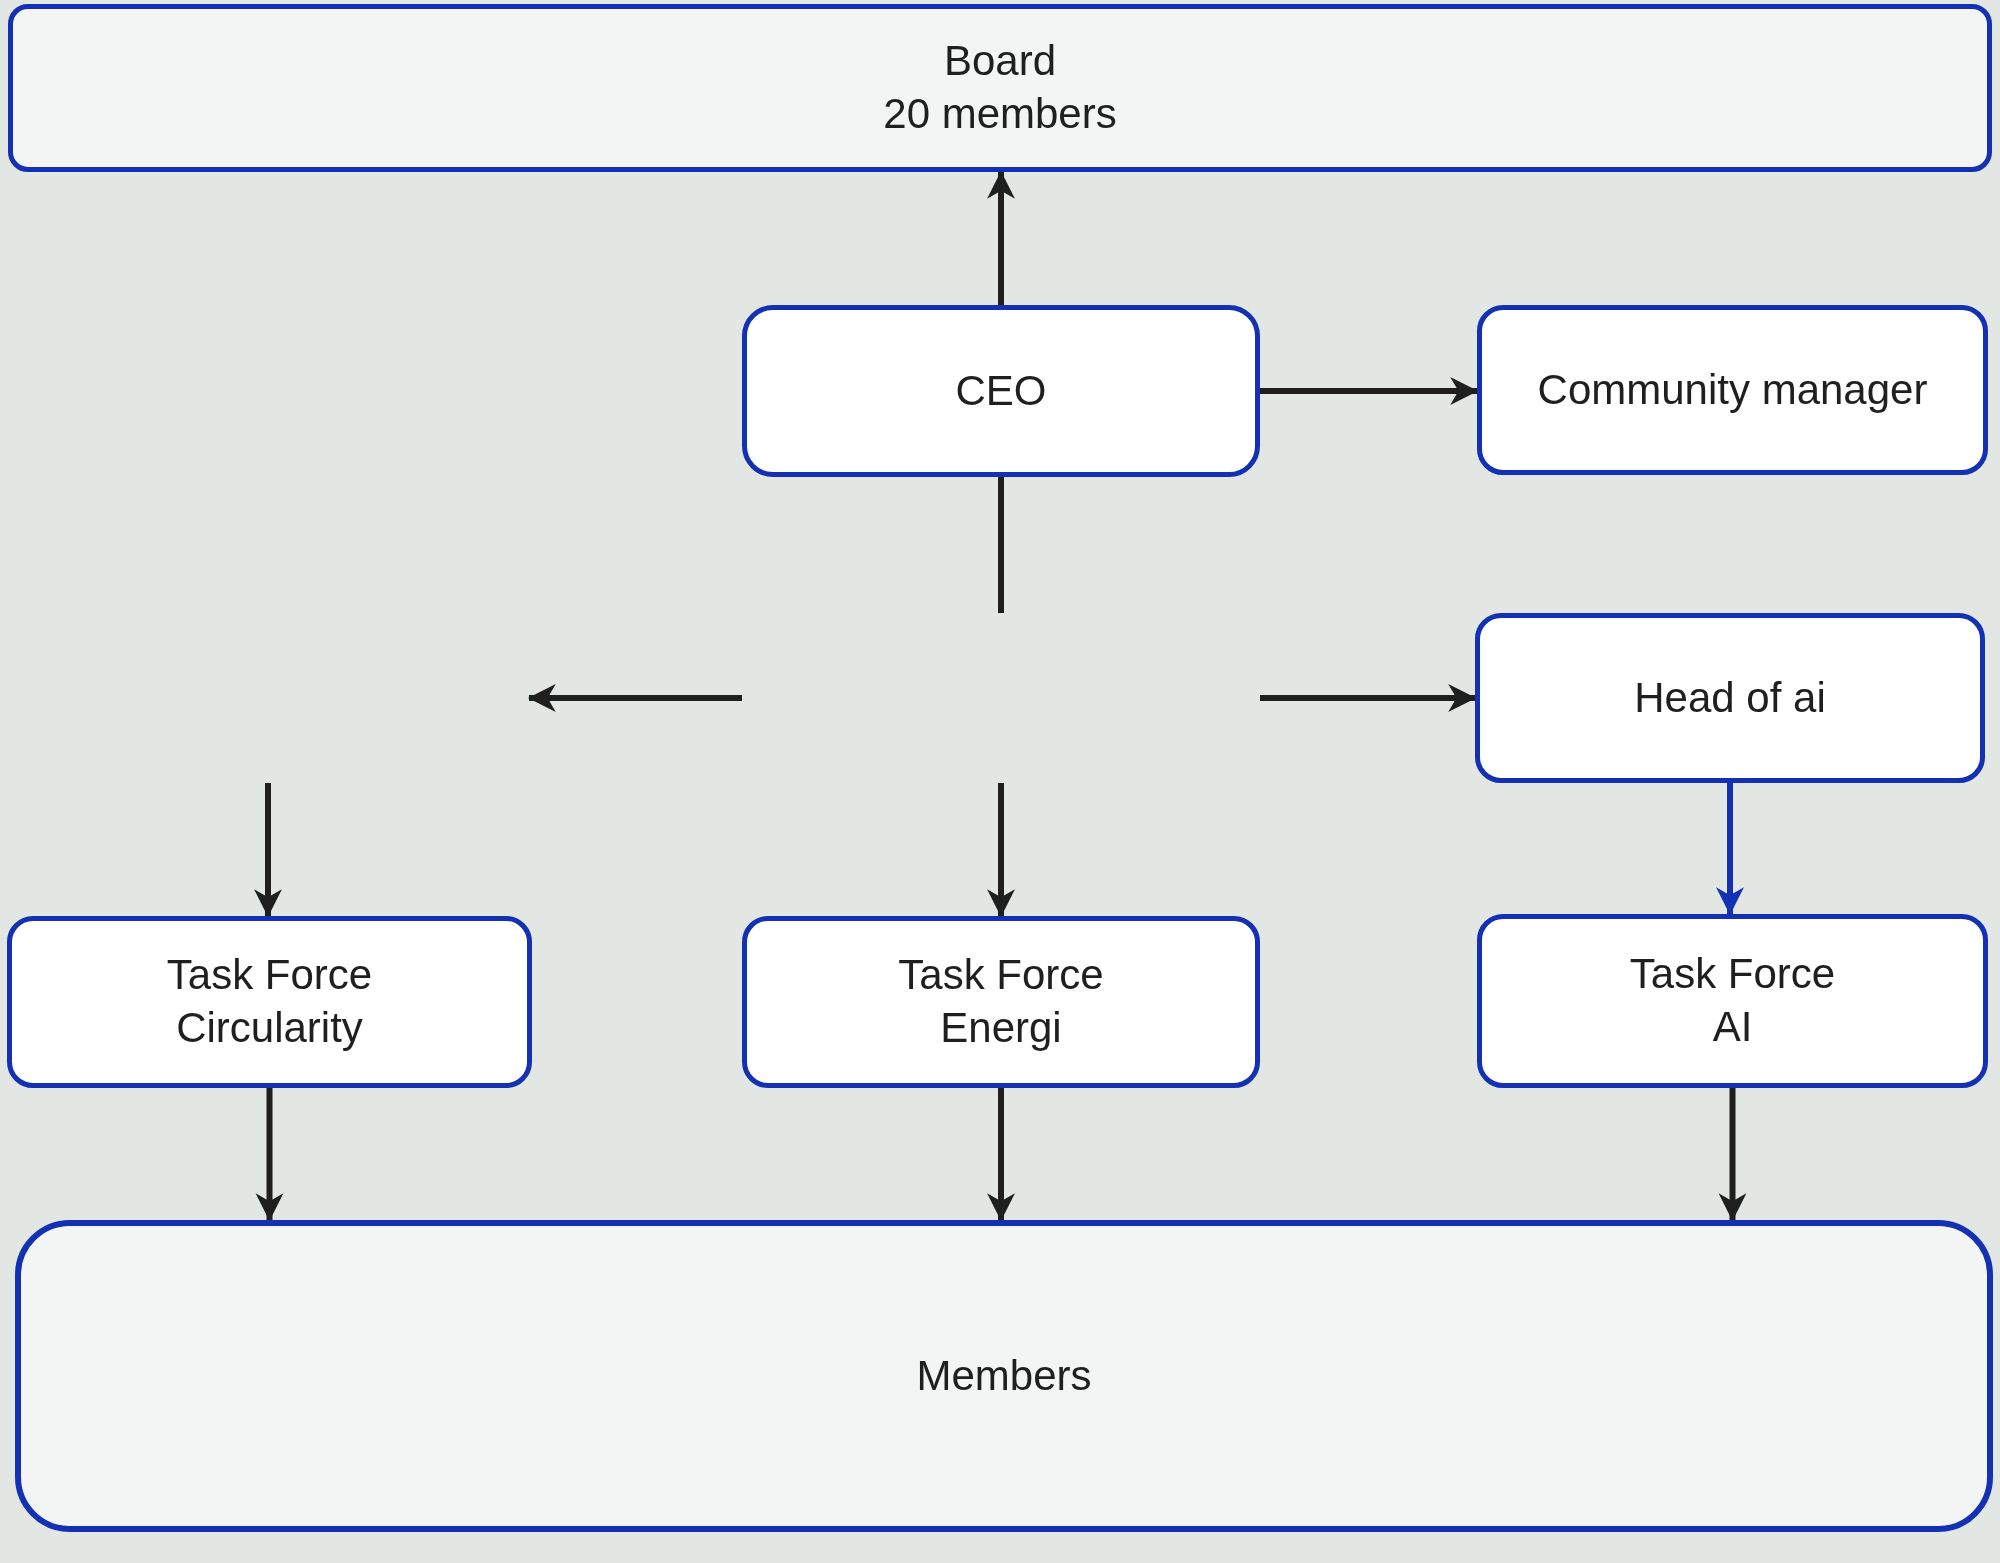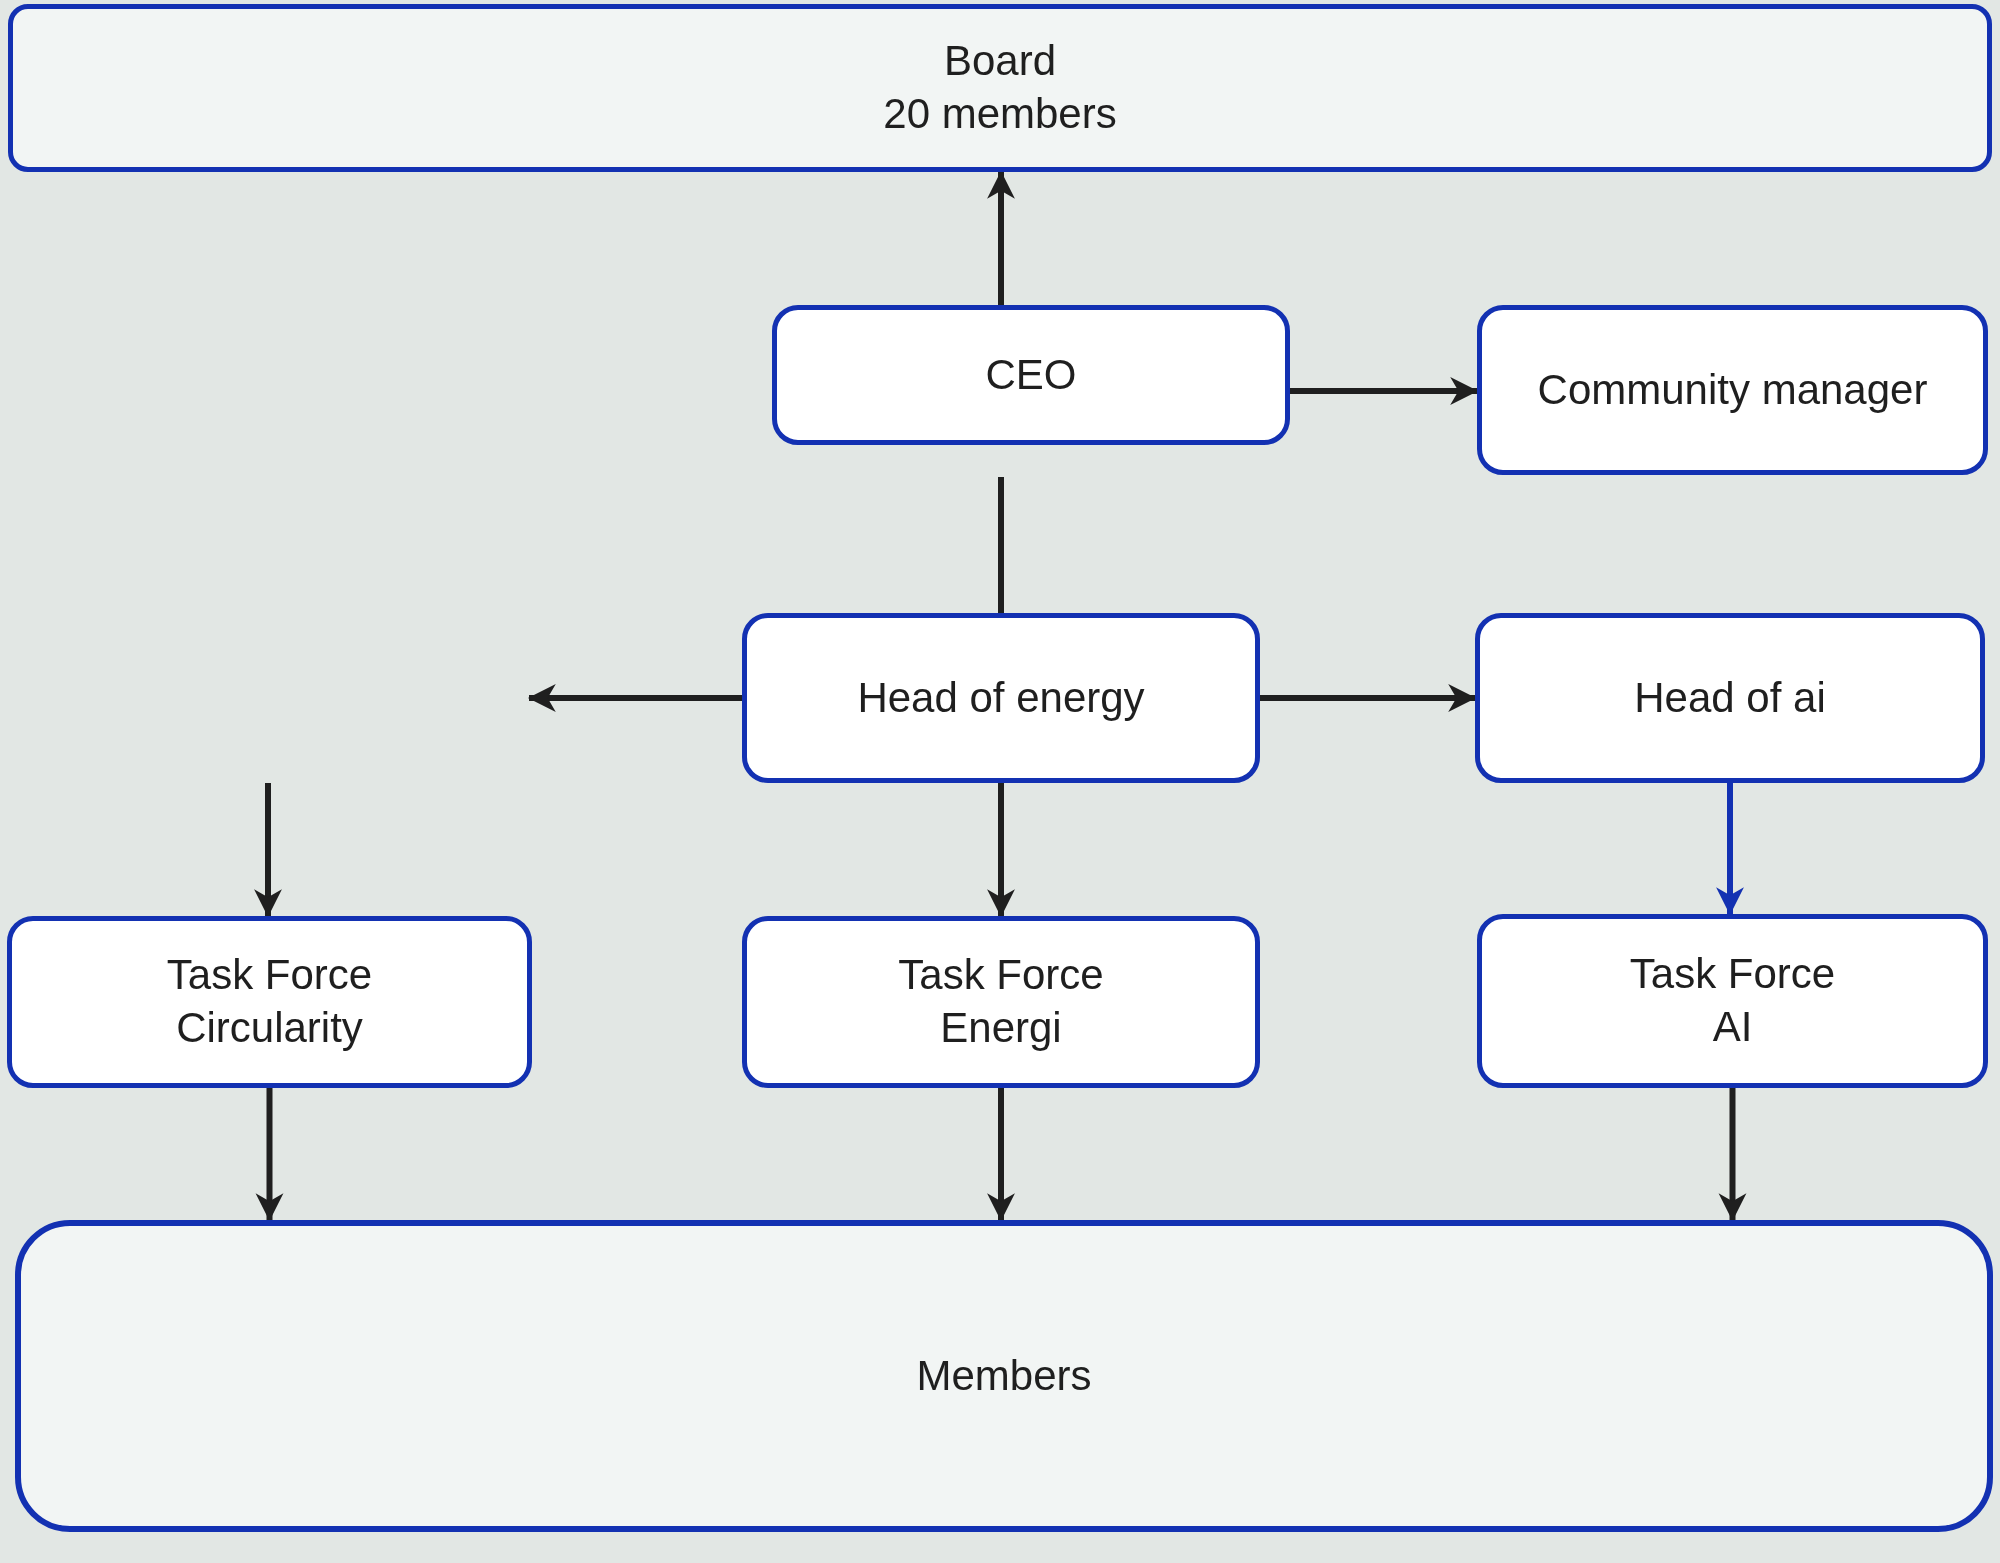--- a/index.html
+++ b/index.html
@@ -33,21 +33,21 @@
     display:flex;align-items:center;justify-content:center;
     text-align:center;
     color:var(--text);
     font-size:42px;
     line-height:1.26;
     white-space:pre-line;
   }
   .node.panel{background:var(--panel-fill);}
   
   .pos-board            {left:8px;    top:4px;    width:1984px; height:168px; border-radius:20px;}
-  .pos-ceo              {left:772px;  top:305px;  width:518px;  height:140px;}
+  .pos-ceo              {left:742px;  top:305px;  width:518px;  height:172px;border-radius:31px;}
   .pos-community-manager{left:1477px; top:305px;  width:511px;  height:170px;}
   .pos-head-circularity {left:7px;    top:613px;  width:522px;  height:170px;}
   .pos-head-energy      {left:742px;  top:613px;  width:518px;  height:170px;}
   .pos-head-ai          {left:1475px; top:613px;  width:510px;  height:170px;}
   .pos-tf-circularity   {left:7px;    top:916px;  width:525px;  height:172px;}
   .pos-tf-energy        {left:742px;  top:916px;  width:518px;  height:172px;}
   .pos-tf-ai            {left:1477px; top:914px;  width:511px;  height:174px;}
   .pos-members          {left:15px;   top:1220px; width:1978px; height:312px; border-radius:55px; border-width:6px;}
 </style>
 </head>
@@ -83,23 +83,20 @@
 
   <div class="node pos-ceo">
     <span class="label">CEO</span>
   </div>
 
   <div class="node pos-community-manager">
     <span class="label">Community manager</span>
   </div>
 
 
-  <div class="node pos-head-energy">
-    <span class="label">Head of energy</span>
-  </div>
 
   <div class="node pos-head-ai">
     <span class="label">Head of ai</span>
   </div>
 
   <div class="node pos-tf-circularity">
     <span class="label">Task Force
 Circularity</span>
   </div>
 

